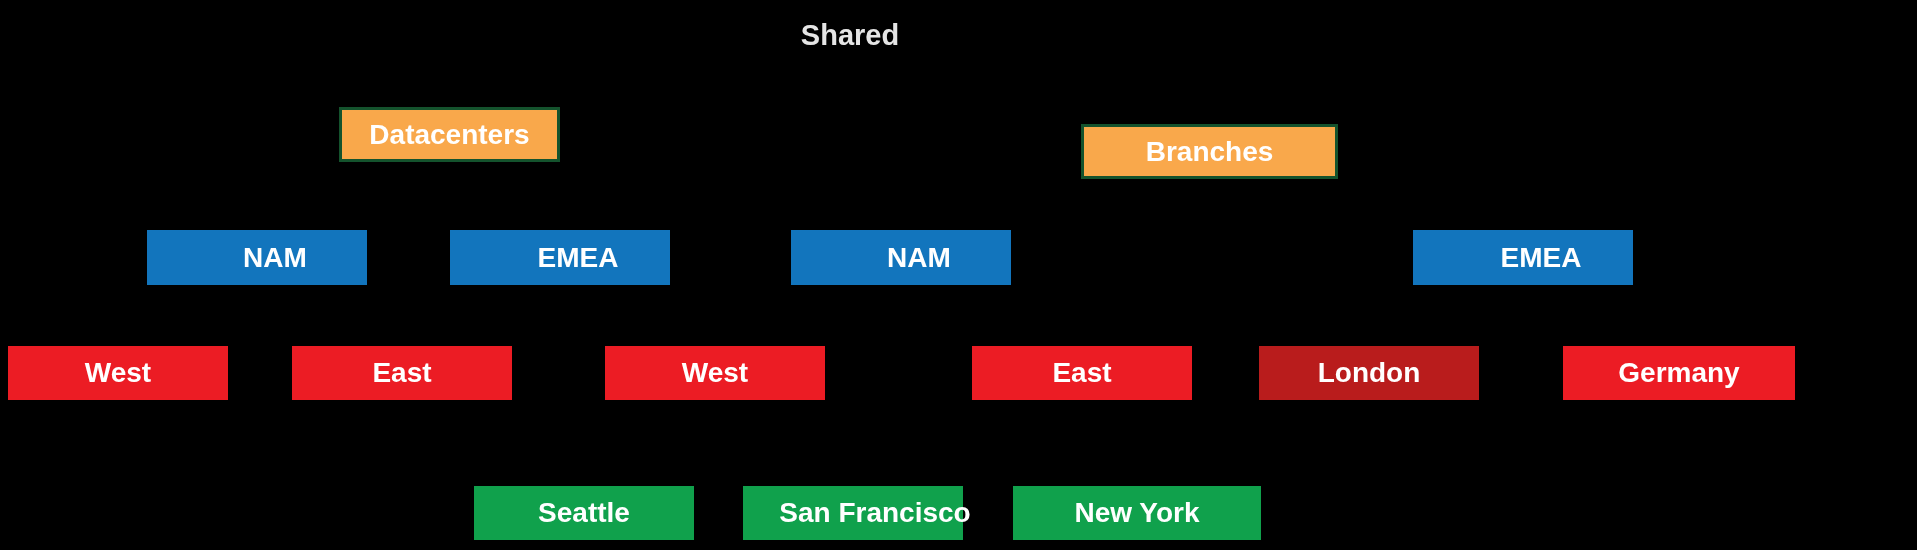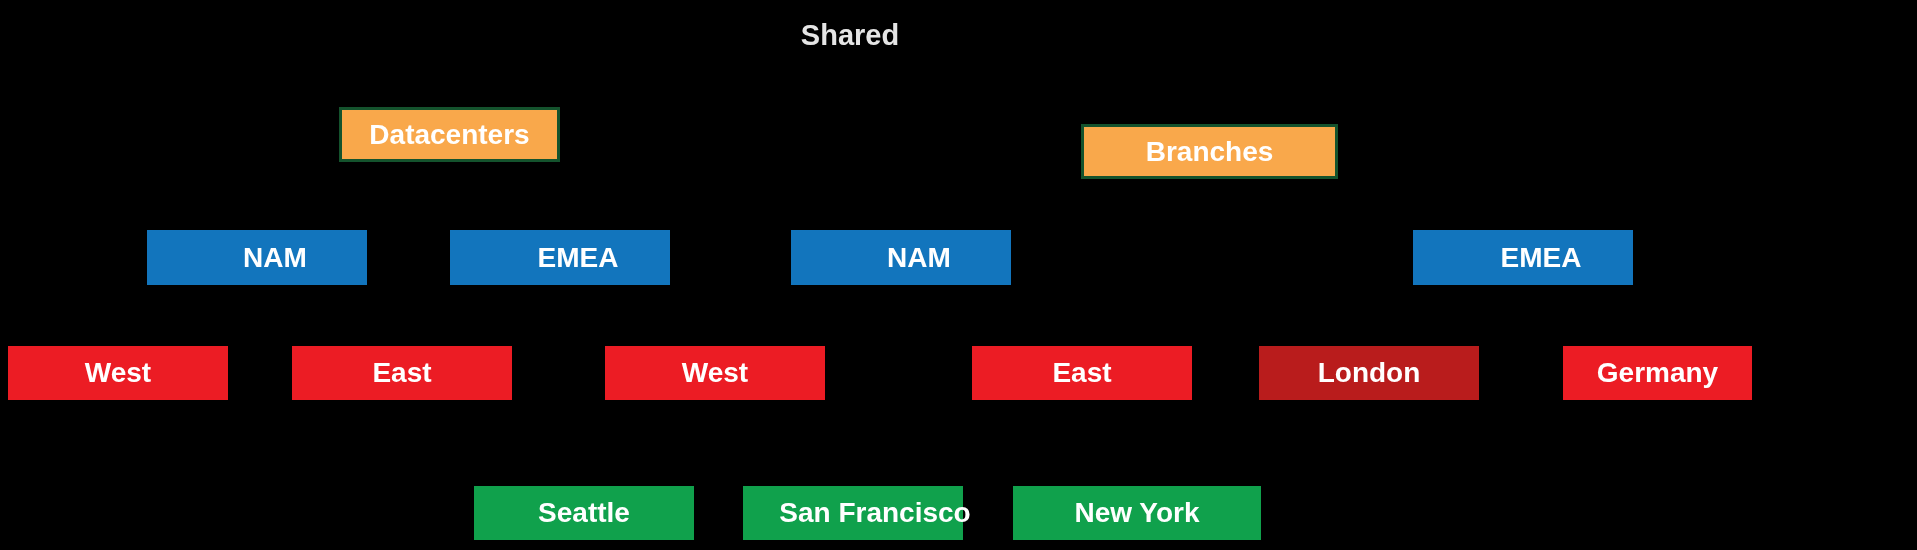--- a/index.html
+++ b/index.html
@@ -70,19 +70,19 @@
   <div class="node lvl-region" style="left: 147px; top: 230px; width: 220px; background-color: rgb(18, 117, 189);">NAM</div>
   <div class="node lvl-region" style="left: 450px; top: 230px; width: 220px; background-color: rgb(18, 117, 189);">EMEA</div>
   <div class="node lvl-region" style="left: 791px; top: 230px; width: 220px; background-color: rgb(18, 117, 189);">NAM</div>
   <div class="node lvl-region" style="left: 1413px; top: 230px; width: 220px; background-color: rgb(18, 117, 189);">EMEA</div>
 
   <div class="node lvl-subregion" style="left: 8px; top: 346px; width: 220px; background-color: rgb(236, 28, 36);">West</div>
   <div class="node lvl-subregion" style="left: 292px; top: 346px; width: 220px; background-color: rgb(236, 28, 36);">East</div>
   <div class="node lvl-subregion" style="left: 605px; top: 346px; width: 220px; background-color: rgb(236, 28, 36);">West</div>
   <div class="node lvl-subregion" style="left: 972px; top: 346px; width: 220px; background-color: rgb(236, 28, 36);">East</div>
   <div class="node lvl-subregion" style="left: 1259px; top: 346px; width: 220px; background-color: #b91c1c;">London</div>
-  <div class="node lvl-subregion" style="left: 1563px; top: 346px; width: 189px; background-color: rgb(236, 28, 36);">Germany</div>
+  <div class="node lvl-subregion" style="left: 1563px; top: 346px; width: 232px; background-color: rgb(236, 28, 36);">Germany</div>
 
   <div class="node lvl-city" style="left: 474px; top: 486px; width: 220px; background-color: rgb(16, 161, 76); text-align: center;">Seattle</div>
   <div class="node lvl-city" style="left: 743px; top: 486px; width: 220px; background-color: rgb(16, 161, 76); padding-left: 44px;">San Francisco</div>
   <div class="node lvl-city" style="left: 1013px; top: 486px; width: 248px; background-color: rgb(16, 161, 76);">New York</div>
 
 </div>
 
 </body></html>

